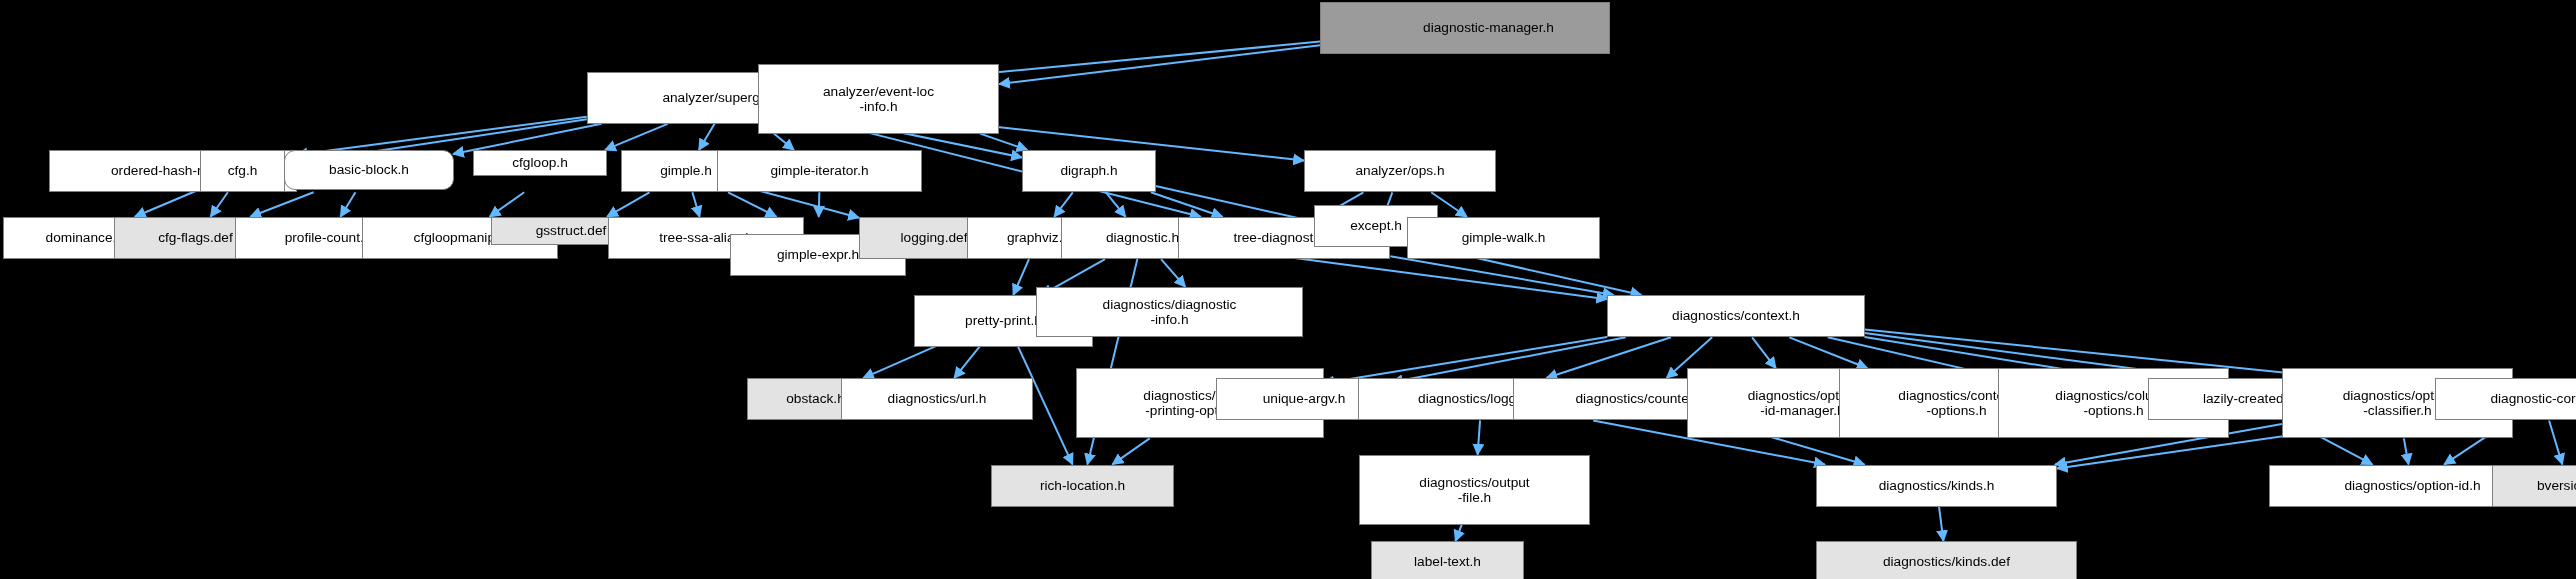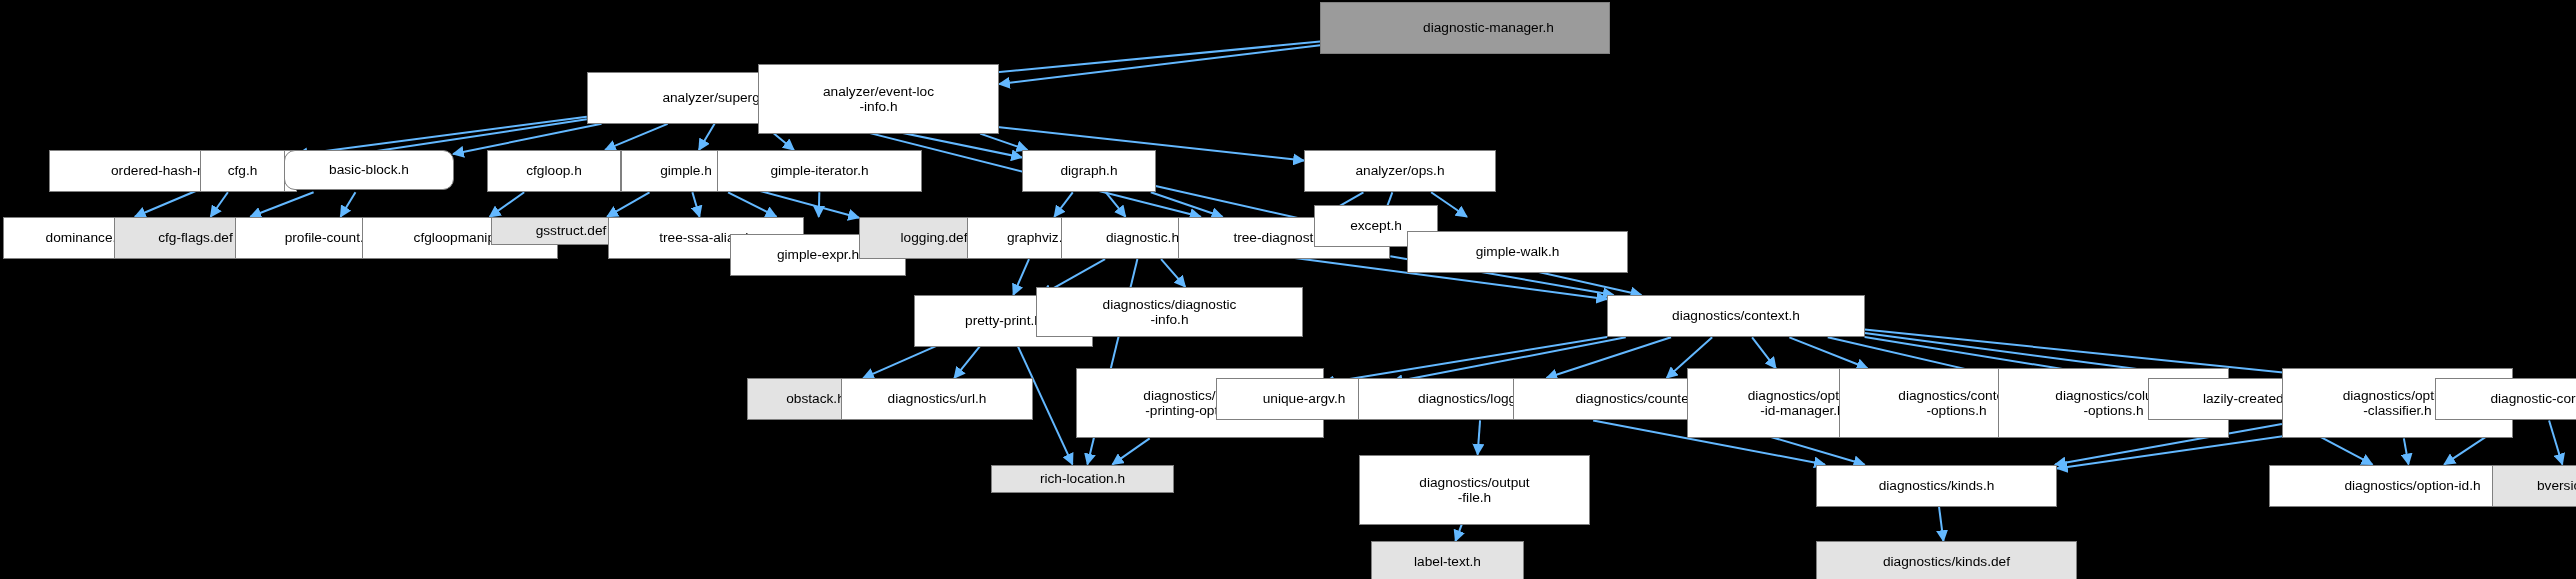--- a/index.html
+++ b/index.html
@@ -103,38 +103,38 @@
       <line x1="2514.1056603773586" y1="461.82" x2="2605.2943396226415" y2="510.1500000000001" stroke="#63b8ff" stroke-width="2.2" marker-end="url(#arrow)"></line>
     </svg>
   <div id="node-layer">
       <div class="node fill-dark" style="left: 1320px; top: 1.6px; width: 290px; height: 52px;"><span class="lbl">diagnostic-manager.h</span></div>
       <div class="node fill-white" style="left: 587px; top: 72px; width: 287px; height: 52px;"><span class="lbl">analyzer/supergraph.h</span></div>
       <div class="node fill-white" style="left: 758px; top: 64px; width: 241px; height: 70px;"><span class="lbl">analyzer/event-loc
 -info.h</span></div>
       <div class="node fill-white" style="left: 49px; top: 150px; width: 248px; height: 42px;"><span class="lbl">ordered-hash-map.h</span></div>
       <div class="node fill-white" style="left: 200px; top: 150px; width: 85px; height: 42px;"><span class="lbl">cfg.h</span></div>
       <div class="node fill-white" style="left: 284px; top: 150px; width: 170px; height: 40px; border-radius: 11px;"><span class="lbl">basic-block.h</span></div>
-      <div class="node fill-white" style="left: 487px; top: 150px; width: 134px; height: 42px;"><span class="lbl">cfgloop.h</span></div>
+      <div class="node fill-white" style="left: 473px; top: 150px; width: 134px; height: 26px;"><span class="lbl">cfgloop.h</span></div>
       <div class="node fill-white" style="left: 621px; top: 150px; width: 130px; height: 42px;"><span class="lbl">gimple.h</span></div>
       <div class="node fill-white" style="left: 717px; top: 150px; width: 205px; height: 42px;"><span class="lbl">gimple-iterator.h</span></div>
       <div class="node fill-white" style="left: 1022px; top: 150px; width: 134px; height: 42px;"><span class="lbl">digraph.h</span></div>
       <div class="node fill-white" style="left: 1304px; top: 150px; width: 192px; height: 42px; justify-content: center;"><span class="lbl">analyzer/ops.h</span></div>
       <div class="node fill-white" style="left: 3.3px; top: 217px; width: 163px; height: 42px;"><span class="lbl">dominance.h</span></div>
       <div class="node fill-light" style="left: 114px; top: 217px; width: 163px; height: 42px;"><span class="lbl">cfg-flags.def</span></div>
       <div class="node fill-white" style="left: 235px; top: 217px; width: 186px; height: 42px;"><span class="lbl">profile-count.h</span></div>
       <div class="node fill-white" style="left: 362px; top: 217px; width: 196px; height: 42px;"><span class="lbl">cfgloopmanip.h</span></div>
       <div class="node fill-light" style="left: 491px; top: 217px; width: 160px; height: 28px;"><span class="lbl">gsstruct.def</span></div>
       <div class="node fill-white" style="left: 608px; top: 217px; width: 196px; height: 42px;"><span class="lbl">tree-ssa-alias.h</span></div>
       <div class="node fill-white" style="left: 730px; top: 217px; width: 176px; height: 42px; margin-top: 17px;"><span class="lbl">gimple-expr.h</span></div>
       <div class="node fill-light" style="left: 859px; top: 217px; width: 150px; height: 42px;"><span class="lbl">logging.def</span></div>
       <div class="node fill-white" style="left: 967px; top: 217px; width: 143px; height: 42px;"><span class="lbl">graphviz.h</span></div>
       <div class="node fill-white" style="left: 1061px; top: 217px; width: 163px; height: 42px;"><span class="lbl">diagnostic.h</span></div>
       <div class="node fill-white" style="left: 1178px; top: 217px; width: 212px; height: 42px;"><span class="lbl">tree-diagnostic.h</span></div>
       <div class="node fill-white" style="left: 1314px; top: 205px; width: 124px; height: 42px;"><span class="lbl">except.h</span></div>
-      <div class="node fill-white" style="left: 1407px; top: 231px; width: 221px; height: 42px;"><span class="lbl">gimple-walk.h</span></div>
+      <div class="node fill-white" style="left: 1407px; top: 217px; width: 193px; height: 42px;"><span class="lbl">gimple-walk.h</span></div>
       <div class="node fill-white" style="left: 914px; top: 295px; width: 179px; height: 52px; text-align: center;"><span class="lbl">pretty-print.h</span></div>
       <div class="node fill-white" style="left: 1036px; top: 287px; width: 267px; height: 50px;"><span class="lbl">diagnostics/diagnostic
 -info.h</span></div>
       <div class="node fill-white" style="left: 1607px; top: 295px; width: 258px; height: 42px;"><span class="lbl">diagnostics/context.h</span></div>
       <div class="node fill-light" style="left: 747px; top: 378px; width: 137px; height: 42px;"><span class="lbl">obstack.h</span></div>
       <div class="node fill-white" style="left: 841px; top: 378px; width: 192px; height: 42px;"><span class="lbl">diagnostics/url.h</span></div>
       <div class="node fill-white" style="left: 1076px; top: 368px; width: 248px; height: 70px;"><span class="lbl">diagnostics/source
 -printing-options.h</span></div>
       <div class="node fill-white" style="left: 1216px; top: 378px; width: 176px; height: 42px;"><span class="lbl">unique-argv.h</span></div>
       <div class="node fill-white" style="left: 1358px; top: 378px; width: 248px; height: 42px;"><span class="lbl">diagnostics/logging.h</span></div>
@@ -142,21 +142,21 @@
       <div class="node fill-white" style="left: 1687px; top: 368px; width: 231px; height: 70px;"><span class="lbl">diagnostics/option
 -id-manager.h</span></div>
       <div class="node fill-white" style="left: 1839px; top: 368px; width: 235px; height: 70px;"><span class="lbl">diagnostics/context
 -options.h</span></div>
       <div class="node fill-white" style="left: 1998px; top: 368px; width: 231px; height: 70px;"><span class="lbl">diagnostics/column
 -options.h</span></div>
       <div class="node fill-white" style="left: 2148px; top: 378px; width: 202px; height: 42px;"><span class="lbl">lazily-created.h</span></div>
       <div class="node fill-white" style="left: 2282px; top: 368px; width: 231px; height: 70px;"><span class="lbl">diagnostics/option
 -classifier.h</span></div>
       <div class="node fill-white" style="left: 2435px; top: 378px; width: 215px; height: 42px;"><span class="lbl">diagnostic-core.h</span></div>
-      <div class="node fill-light" style="left: 991px; top: 465px; width: 183px; height: 28px;"><span class="lbl">rich-location.h</span></div>
+      <div class="node fill-light" style="left: 991px; top: 465px; width: 183px; height: 42px;"><span class="lbl">rich-location.h</span></div>
       <div class="node fill-white" style="left: 1359px; top: 455px; width: 231px; height: 70px;"><span class="lbl">diagnostics/output
 -file.h</span></div>
       <div class="node fill-white" style="left: 1816px; top: 465px; width: 241px; height: 42px;"><span class="lbl">diagnostics/kinds.h</span></div>
       <div class="node fill-white" style="left: 2269px; top: 465px; width: 287px; height: 42px;"><span class="lbl">diagnostics/option-id.h</span></div>
       <div class="node fill-light" style="left: 2492px; top: 465px; width: 153px; height: 42px;"><span class="lbl">bversion.h</span></div>
       <div class="node fill-light" style="left: 1371px; top: 541px; width: 153px; height: 42px;"><span class="lbl">label-text.h</span></div>
       <div class="node fill-light" style="left: 1816px; top: 541px; width: 261px; height: 42px;"><span class="lbl">diagnostics/kinds.def</span></div>
     </div>
 </div>
 

